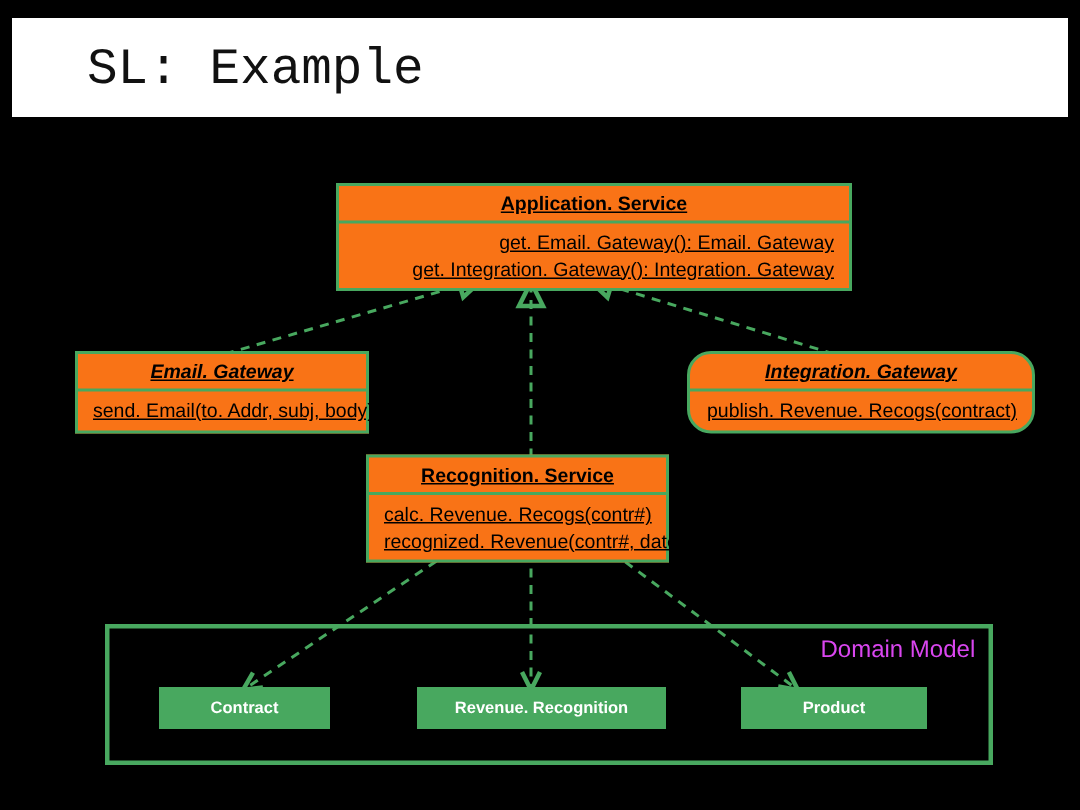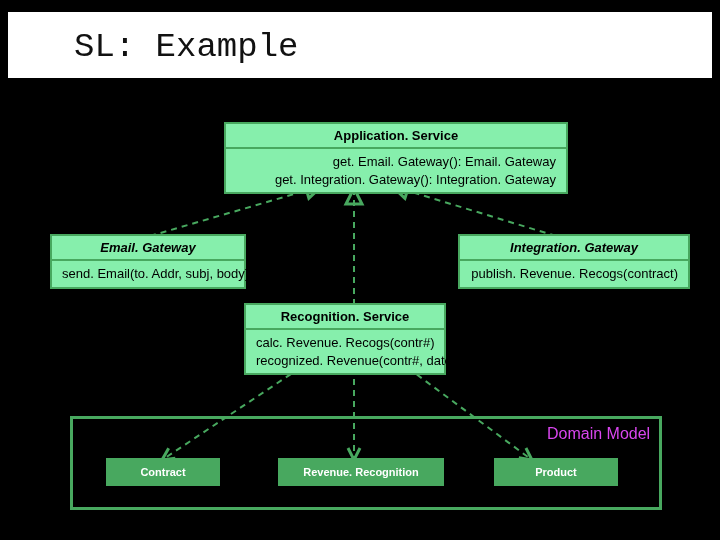--- a/index.html
+++ b/index.html
@@ -11,41 +11,41 @@
     position: relative;
     overflow: hidden;
   }
   .title {
     position: absolute;
     left: 58px;
     top: 28px;
     font-family: Consolas, "Courier New", monospace;
     font-size: 34px;
     color: #111;
-    margin-left: 16px;
   }
   
   .whiteblock {
     position: absolute;
     left: 8px; top: 12px;
     width: 704px; height: 516px;
     background: #fff;
   }
   .blackoverlay {
     position: absolute;
     left: 8px; top: 78px;
     width: 704px; height: 450px;
     background: #000;
   }
   .uml {
     position: absolute;
     border: 2px solid #48a85f;
-    background: #86efac;
+    background: #f97316;
     font-size: 13px;
     color: #000;
+    text-decoration: underline;
   }
   .uml .head {
     text-align: center;
     font-weight: 700;
     padding: 4px 10px;
     border-bottom: 2px solid #48a85f;
     white-space: nowrap;
   }
   .uml .body {
     padding: 4px 10px;
@@ -116,21 +116,21 @@
   </div>
 </div>
 
 <div class="uml" style="left:50px; top:234px; width:196px;">
   <div class="head" style="font-style:italic;">Email. Gateway</div>
   <div class="body">
     <div>send. Email(to. Addr, subj, body)</div>
   </div>
 </div>
 
-<div class="uml" style="left:458px; top:234px; width:232px;">
+<div class="uml" style="left:458px; top:234px; width:232px;border-radius:16px;">
   <div class="head" style="font-style:italic;">Integration. Gateway</div>
   <div class="body">
     <div>publish. Revenue. Recogs(contract)</div>
   </div>
 </div>
 
 <div class="uml" style="left:244px; top:303px; width:202px;">
   <div class="head">Recognition. Service</div>
   <div class="body">
     <div>calc. Revenue. Recogs(contr#)</div>

